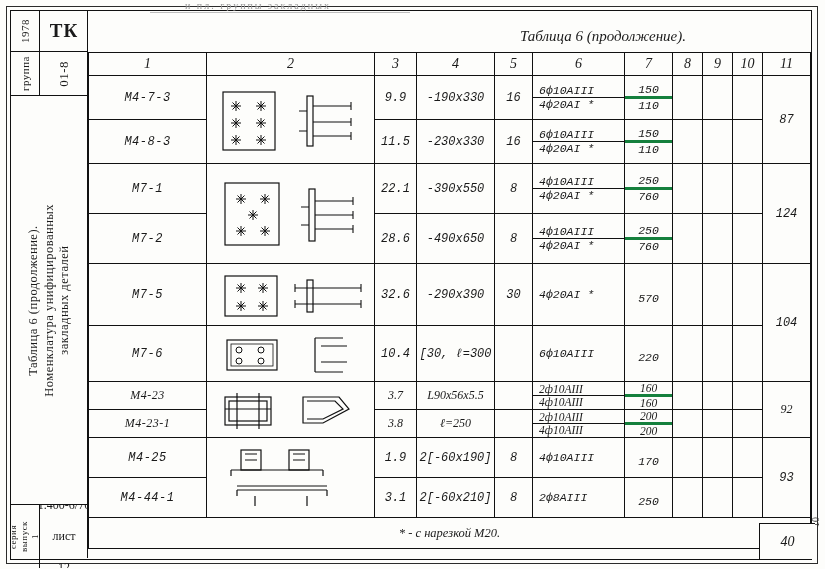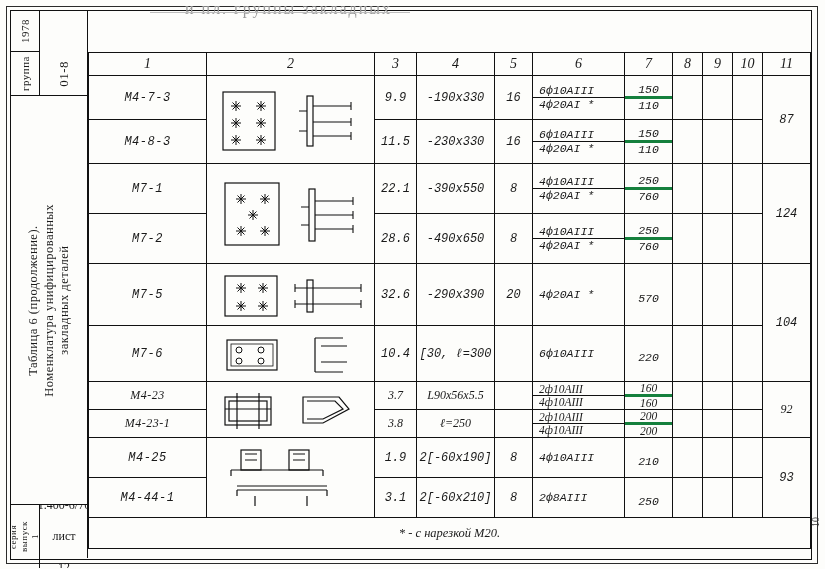--- a/index.html
+++ b/index.html
@@ -97,21 +97,21 @@
     line-height: 1.25;
     flex-direction: column;
     gap: 16px;
   }
   .stamp-seriaval div { white-space: nowrap; }
 
   
   .top-fragment {
     position: absolute;
     left: 185px; top: 0px;
-    font-size: 16px;
+    font-size: 10px;
     color: #9a9a9a;
     letter-spacing: 2px;
   }
   .top-fragment-line {
     position: absolute;
     left: 150px; top: 12px;
     width: 260px; height: 0;
     border-top: 1px solid #bdbdbd;
   }
 
@@ -233,20 +233,23 @@
 
   <div class="frame-outer"></div>
   <div class="frame-inner"></div>
 
   <div class="top-fragment">и пл. группы  закладных</div>
   <div class="top-fragment-line"></div>
 
   <div class="stamp-col">
     <div class="stamp-cell stamp-year">
       <span class="vert">1978</span>
+    </div>
+    <div class="stamp-cell stamp-tk">
+      <span>ТК</span>
     </div>
     <div class="stamp-cell stamp-gruppa">
       <span class="vert">группа</span>
     </div>
     <div class="stamp-cell stamp-gruppaval">
       <span class="vert">01-8</span>
     </div>
     <div class="stamp-cell stamp-title">
       <span class="vert">Таблица 6 (продолжение).
 Номенклатура унифицированных
@@ -257,20 +260,21 @@
 выпуск
 1</span>
     </div>
     <div class="stamp-cell stamp-seriaval">
       <div>1.400-6/76</div>
       <div>лист</div>
       <div>12</div>
     </div>
   </div>
 
+  <div class="table-title">Таблица 6 (продолжение).</div>
 
   <table class="tbl">
     <colgroup>
       <col style="width:118px">
       <col style="width:168px">
       <col style="width:42px">
       <col style="width:78px">
       <col style="width:38px">
       <col style="width:92px">
       <col style="width:48px">
@@ -456,21 +460,21 @@
             <g stroke="#111" stroke-width="1.1" fill="none">
               <path d="M84,22 H150 M84,38 H150"></path>
               <path d="M150,18 V26 M150,34 V42"></path>
               <path d="M84,18 V26 M84,34 V42"></path>
             </g>
           </svg>
         </div>
       </td>
       <td class="mass">32.6</td>
       <td class="dims">-290х390</td>
-      <td class="qty">20</td>
+      <td class="qty">30</td>
       <td class="c6">
         <div class="l single">4ф20АI *</div>
       </td>
       <td class="c7">
         <div class="l single">570</div>
       </td>
       <td></td>
       <td></td>
       <td></td>
       <td class="c11" rowspan="2">104</td>
@@ -584,21 +588,21 @@
           </svg>
         </div>
       </td>
       <td class="mass">1.9</td>
       <td class="dims">2[-60х190]</td>
       <td class="qty">8</td>
       <td class="c6">
         <div class="l single">4ф10АIII</div>
       </td>
       <td class="c7">
-        <div class="l single">210</div>
+        <div class="l single">170</div>
       </td>
       <td></td>
       <td></td>
       <td></td>
       <td class="c11" rowspan="2">93</td>
     </tr>
 
     <tr class="r" style="height:40px">
       <td class="mark">М4-44-1</td>
       <td class="mass">3.1</td>
@@ -617,14 +621,17 @@
 
     <tr class="note-row">
       <td colspan="11" class="note-cell">
         <span class="note-txt">* - с нарезкой М20.</span>
       </td>
     </tr>
   </tbody>
     </table>
 
   <div class="sidemark">10</div>
+  <div class="pagebox">
+    <span>40</span>
+  </div>
 
 </div>
 
 </body></html>

